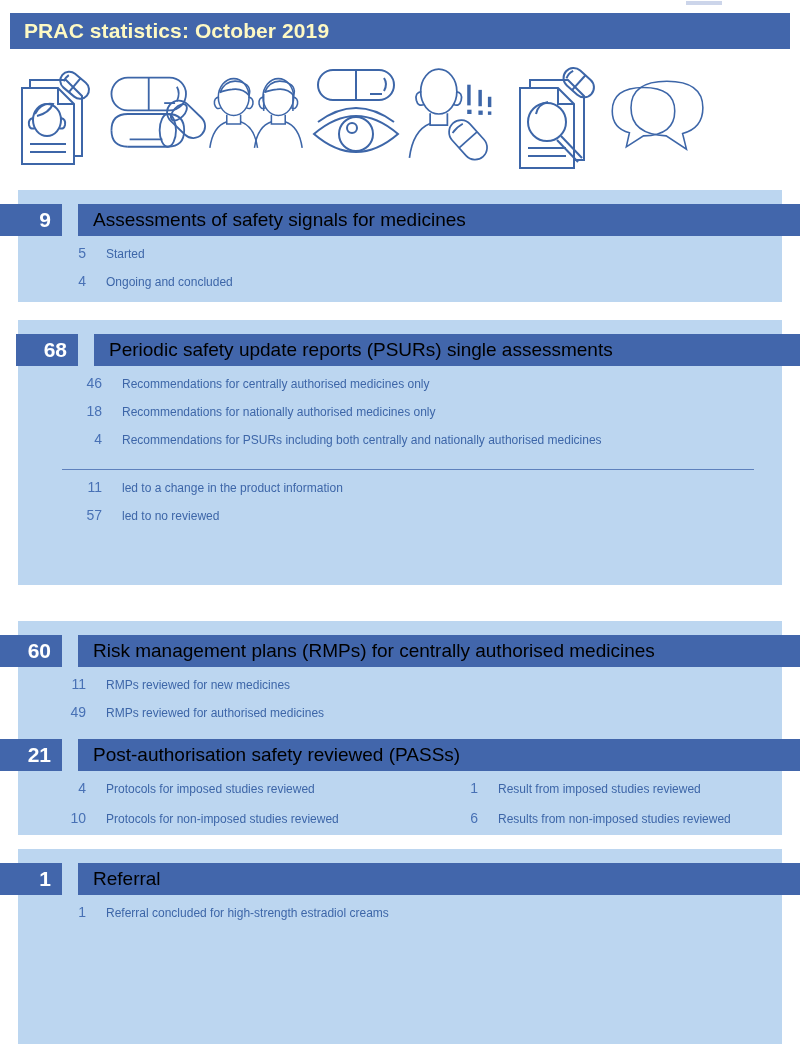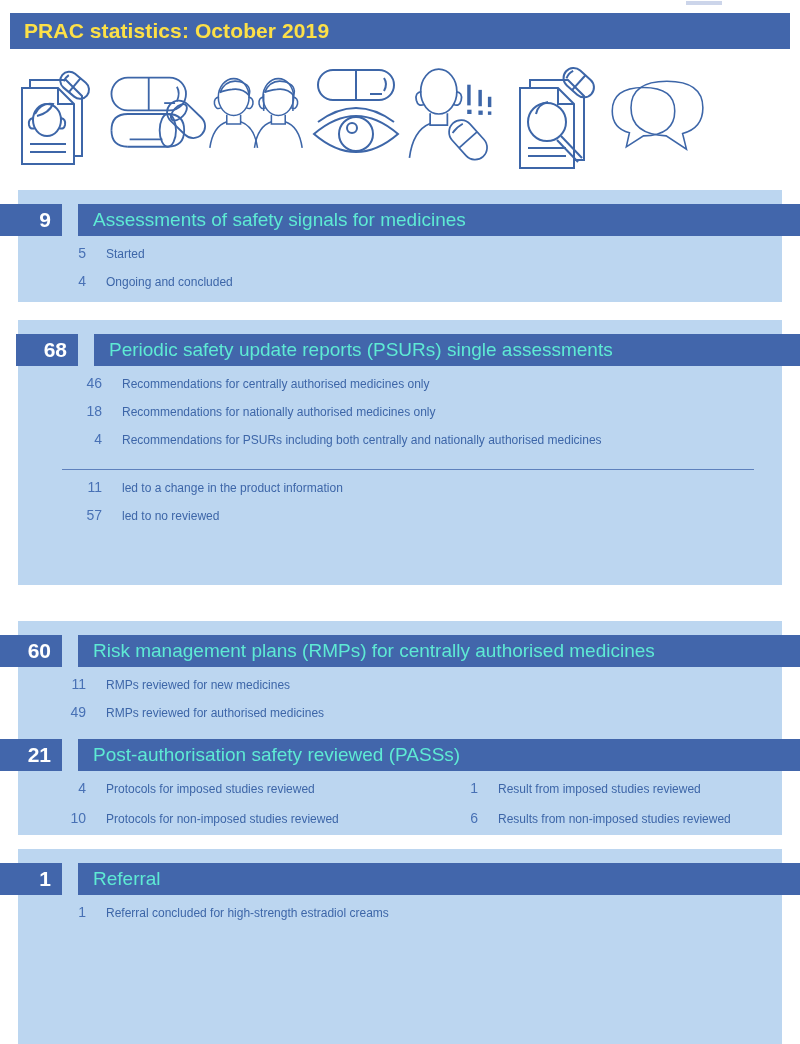--- a/index.html
+++ b/index.html
@@ -35,21 +35,21 @@
     position: absolute;
     left: 10px;
     top: 13px;
     width: 780px;
     height: 36px;
     background: #4266ab;
     display: flex;
     align-items: center;
   }
   .header-title {
-    color: #fde047;
+    color: #fef9c3;
     font-size: 21px;
     font-weight: bold;
     letter-spacing: 0.1px;
     padding-left: 14px;
     white-space: nowrap;
   }
 
   
   .icon-strip {
     position: absolute;
@@ -99,21 +99,21 @@
     justify-content: flex-end;
     padding-right: 11px;
   }
   .band-title {
     position: absolute;
     left: 60px;
     top: 0;
     right: -18px;
     height: 32px;
     background: #4266ab;
-    color: #5eead4;
+    color: #000000;
     font-size: 19px;
     display: flex;
     align-items: center;
     padding-left: 15px;
     white-space: nowrap;
     overflow: hidden;
   }
 
   .rows { padding-top: 9px; }
 

